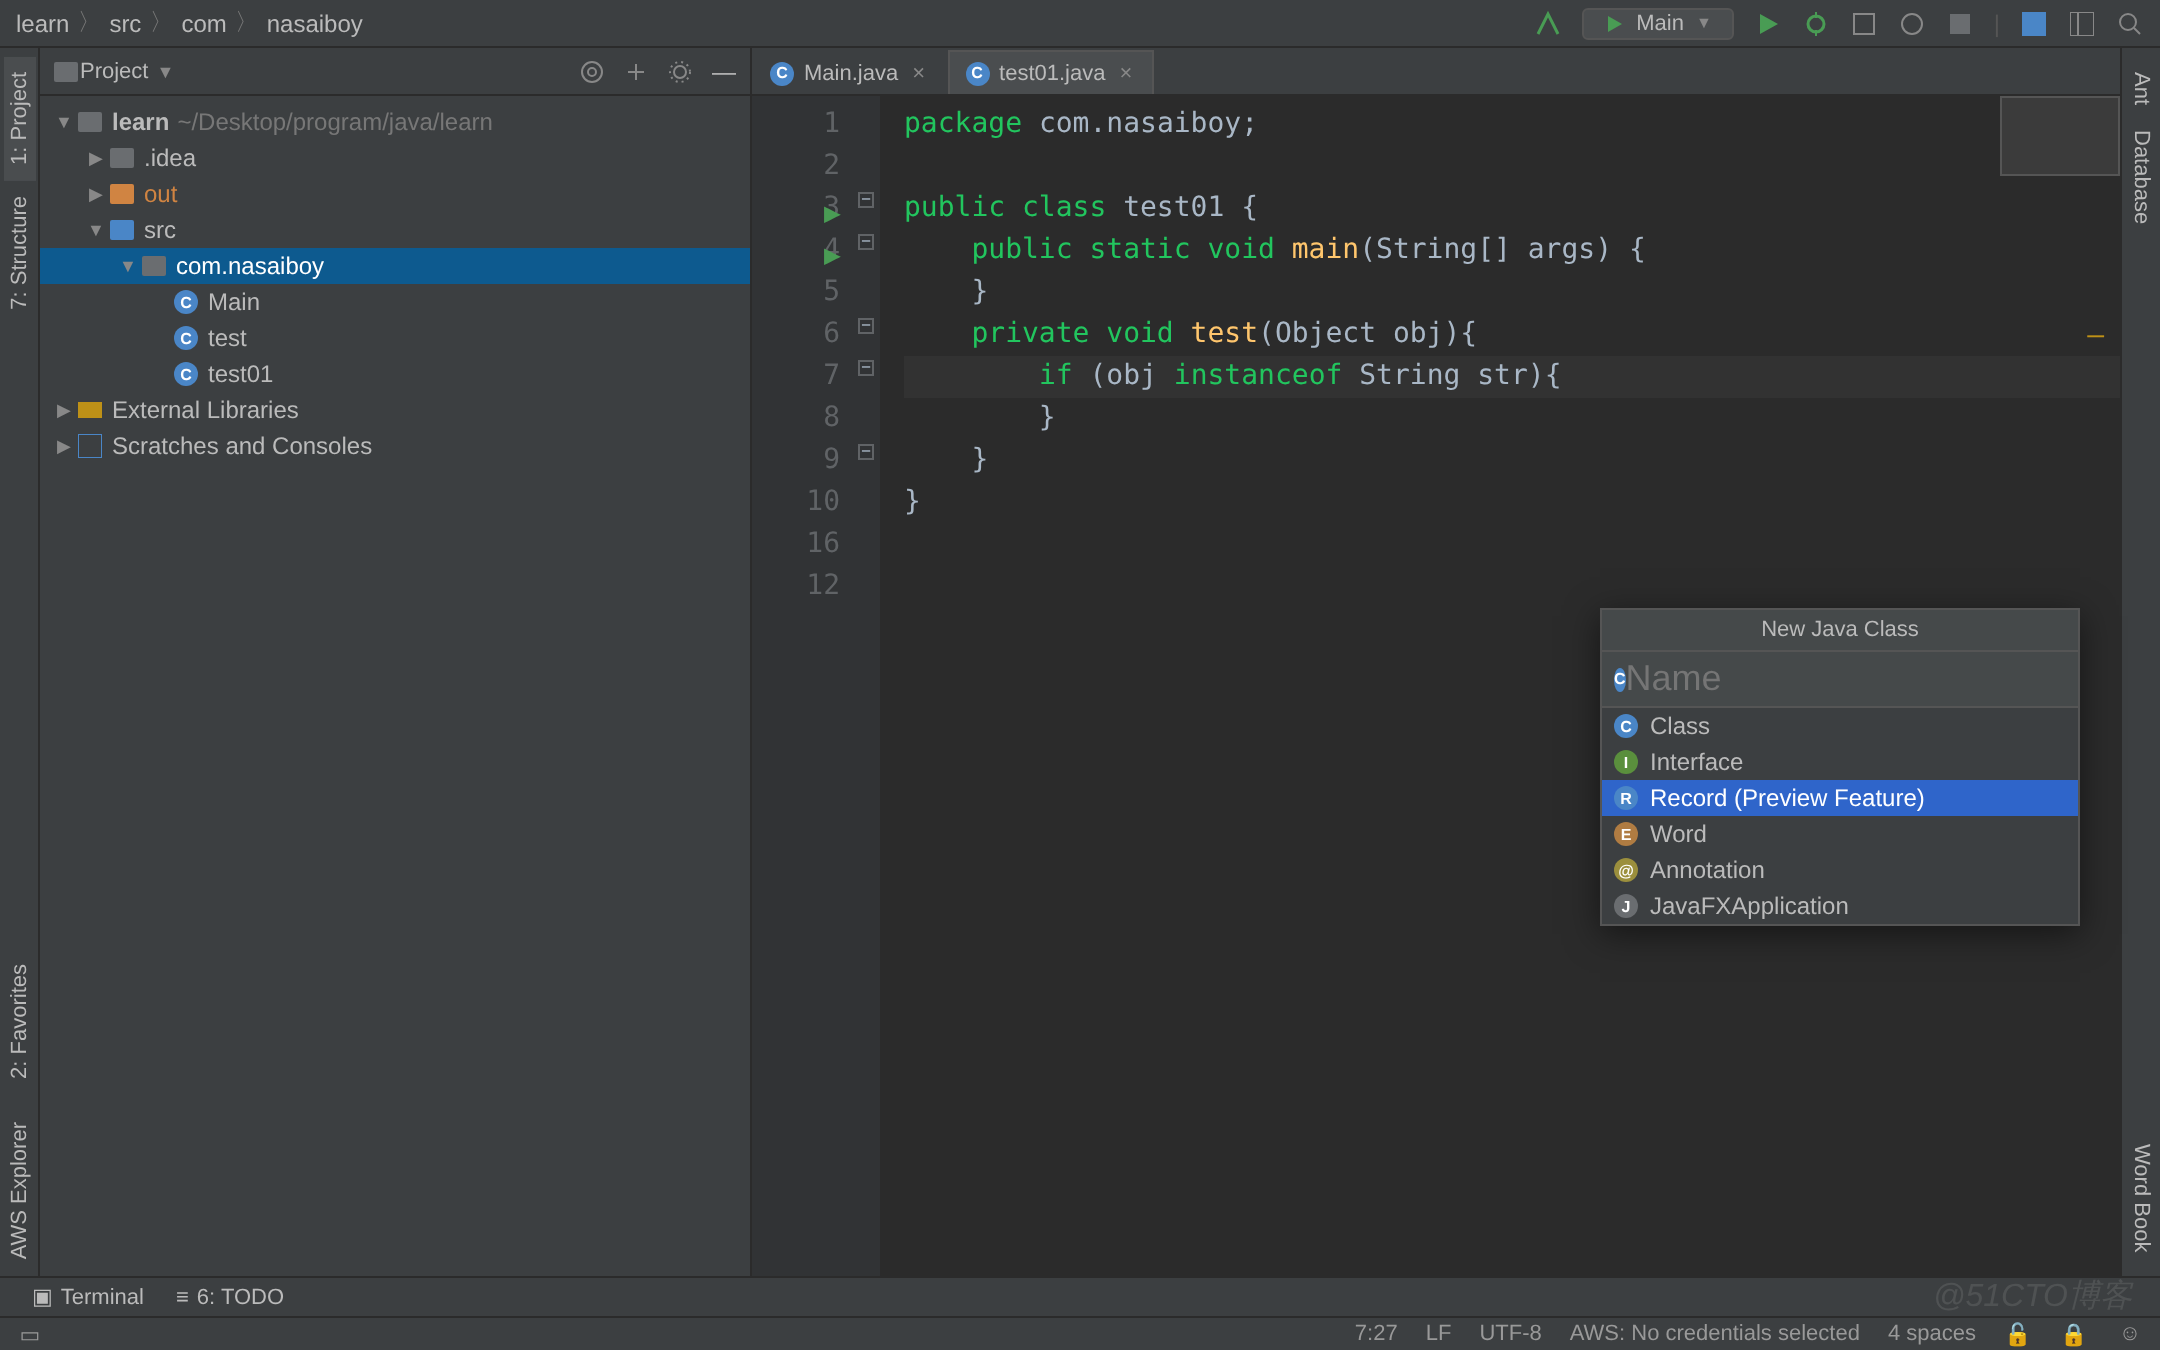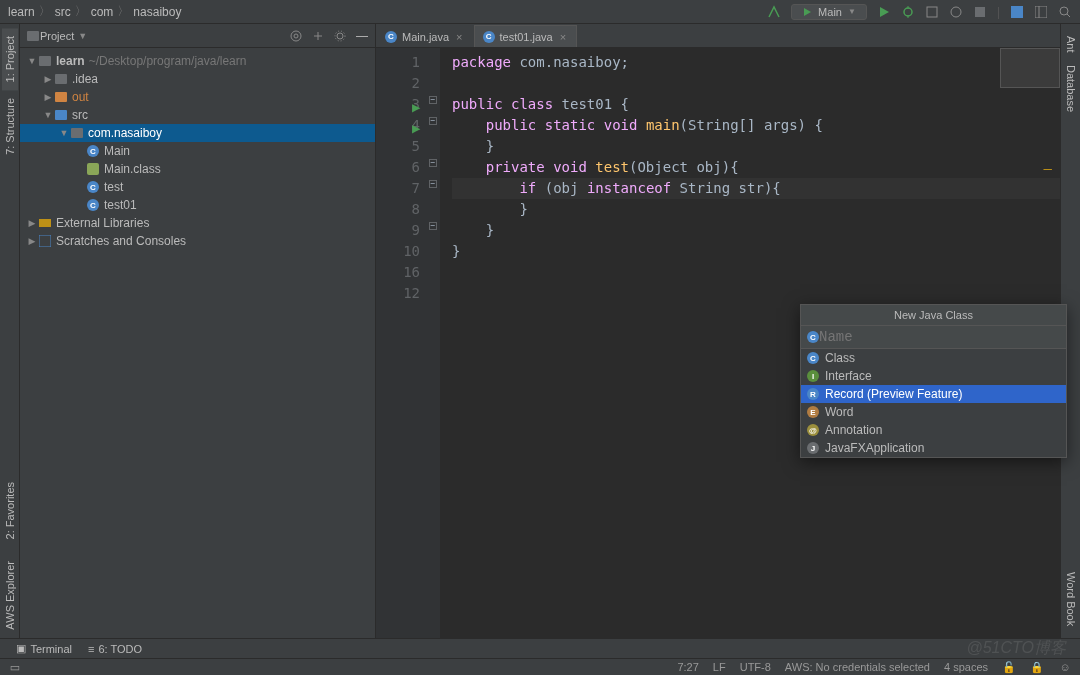--- a/index.html
+++ b/index.html
@@ -51,30 +51,30 @@
 .editor-body { flex:1; display:flex; font-family:Menlo,Consolas,monospace; font-size:14px; position:relative; }
 .gutter { width:50px; background:#313335; text-align:right; padding:4px 6px 0 0; color:#606366; line-height:21px; user-select:none; }
 .gutter .ln { height:21px; }
 .run-g { color:#499c54; position:absolute; left:36px; }
 .fold-strip { width:14px; background:#313335; position:relative; }
 .fold-mark { position:absolute; left:3px; width:8px; height:8px; border:1px solid #606366; font-size:8px; line-height:6px; text-align:center; color:#a9b7c6; }
 
 .code { flex:1; padding:4px 0 0 12px; line-height:21px; color:#a9b7c6; position:relative; }
 .code .cl { height:21px; white-space:pre; }
 .code .cl.hl { background:#323232; }
-.kw { color:#f0abfc;margin-top:32px; }
+.kw { color:#22c55e;margin-top:32px; }
 .fn { color:#ffc66d; }
 .fld { color:#9876aa; font-style:italic; }
 .warn-stripe { position:absolute; right:8px; top:110px; color:#be9117; font-size:14px; }
 .minimap { position:absolute; right:0; top:0; width:60px; height:40px; background:#3b3b3b; border:1px solid #555; }
 
-.popup { position:absolute; left:424px; top:280px; width:267px; background:#3c3f41; border:1px solid #555; box-shadow:0 4px 16px rgba(0,0,0,.5); z-index:50; font-size:12px; }
+.popup { position:absolute; left:424px; top:280px; width:240px; background:#3c3f41; border:1px solid #555; box-shadow:0 4px 16px rgba(0,0,0,.5); z-index:50; font-size:12px; }
 .popup-title { text-align:center; padding:4px; background:#45494a; border-bottom:1px solid #555; font-size:11px; }
 .popup-input { display:flex; align-items:center; padding:3px 6px; border-bottom:1px solid #555; background:#45494a; }
-.popup-input input { flex:1; background:transparent; border:none; color:#bbb; font-size:14px; outline:none;font-family:Liberation Mono, monospace; }
+.popup-input input { flex:1; background:transparent; border:none; color:#bbb; font-size:18px; outline:none; }
 .popup-list .pi { display:flex; align-items:center; gap:6px; padding:2px 6px; cursor:pointer; }
 .popup-list .pi.sel { background:#2f65ca; color:#fff; }
 .pi-icon { width:12px; height:12px; border-radius:50%; display:flex; align-items:center; justify-content:center; font-size:8px; font-weight:bold; }
 .pi-c{background:#4a86c7;color:#fff}.pi-i{background:#5a8f3d;color:#fff}.pi-r{background:#4a86c7;color:#fff}.pi-e{background:#b07c42;color:#fff}.pi-a{background:#9b8f3d;color:#fff}.pi-j{background:#6a6d70;color:#fff}
 
 .bottombar { position:absolute; bottom:17px; left:0; right:0; height:20px; background:#3c3f41; display:flex; align-items:center; padding:0 8px; font-size:11px; border-top:1px solid #2b2b2b; }
 .bottombar .btab { display:flex; align-items:center; gap:4px; padding:0 8px; cursor:pointer; }
 
 .statusbar { position:absolute; bottom:0; left:0; right:0; height:17px; background:#3c3f41; display:flex; align-items:center; padding:0 8px; font-size:11px; color:#999; border-top:1px solid #2b2b2b; }
 .statusbar .sp { margin-left:auto; display:flex; gap:14px; align-items:center; }
@@ -229,27 +229,20 @@
             <div class="fold-dk"></div>
           </span>
           <span>com.nasaiboy</span>
         </div>
       <div class="tree-row" style="padding-left:54px">
           <span class="tw"></span>
           <span class="ticon">
             <div class="file-c">C</div>
           </span>
           <span>Main</span>
-        </div>
-      <div class="tree-row" style="padding-left:54px">
-          <span class="tw"></span>
-          <span class="ticon">
-            <div class="file-j"></div>
-          </span>
-          <span>Main.class</span>
         </div>
       <div class="tree-row" style="padding-left:54px">
           <span class="tw"></span>
           <span class="ticon">
             <div class="file-c">C</div>
           </span>
           <span>test</span>
         </div>
       <div class="tree-row" style="padding-left:54px">
           <span class="tw"></span>

